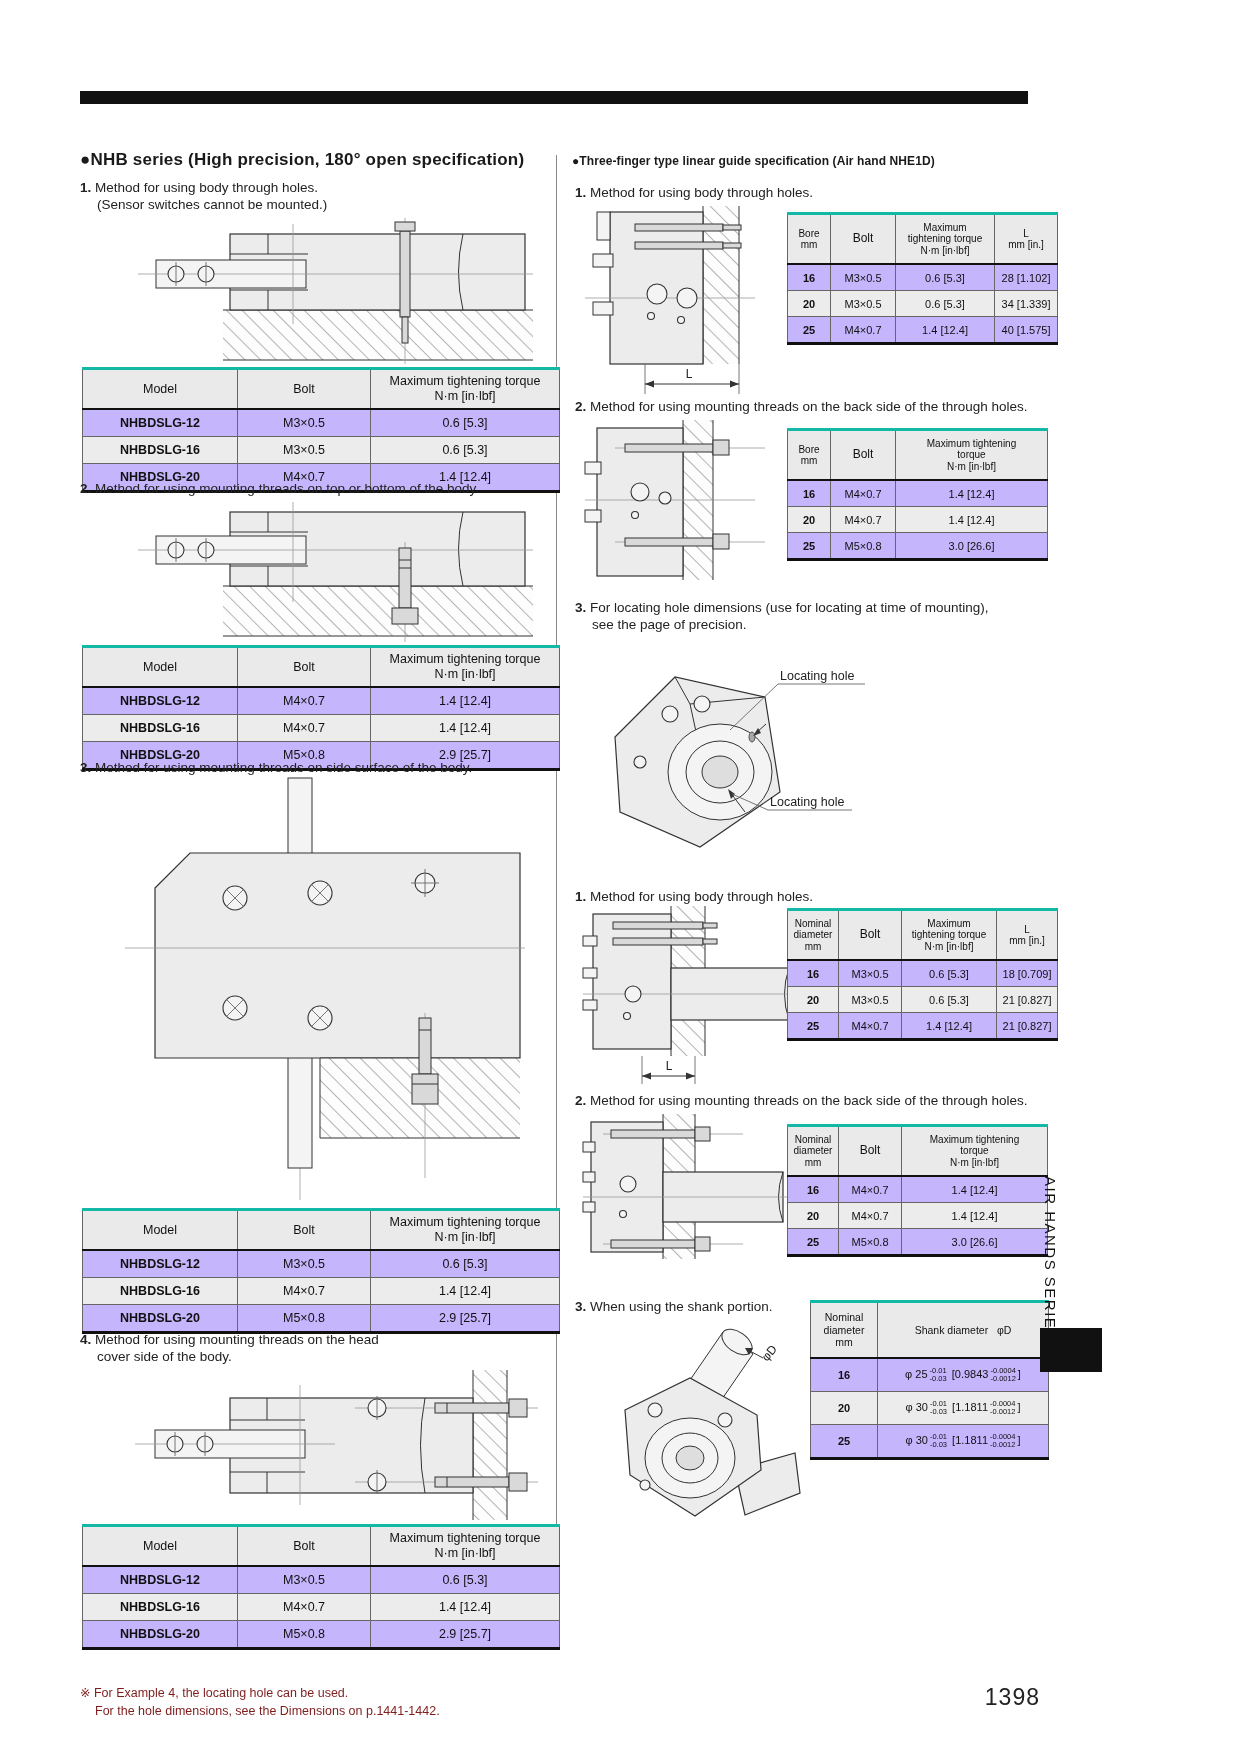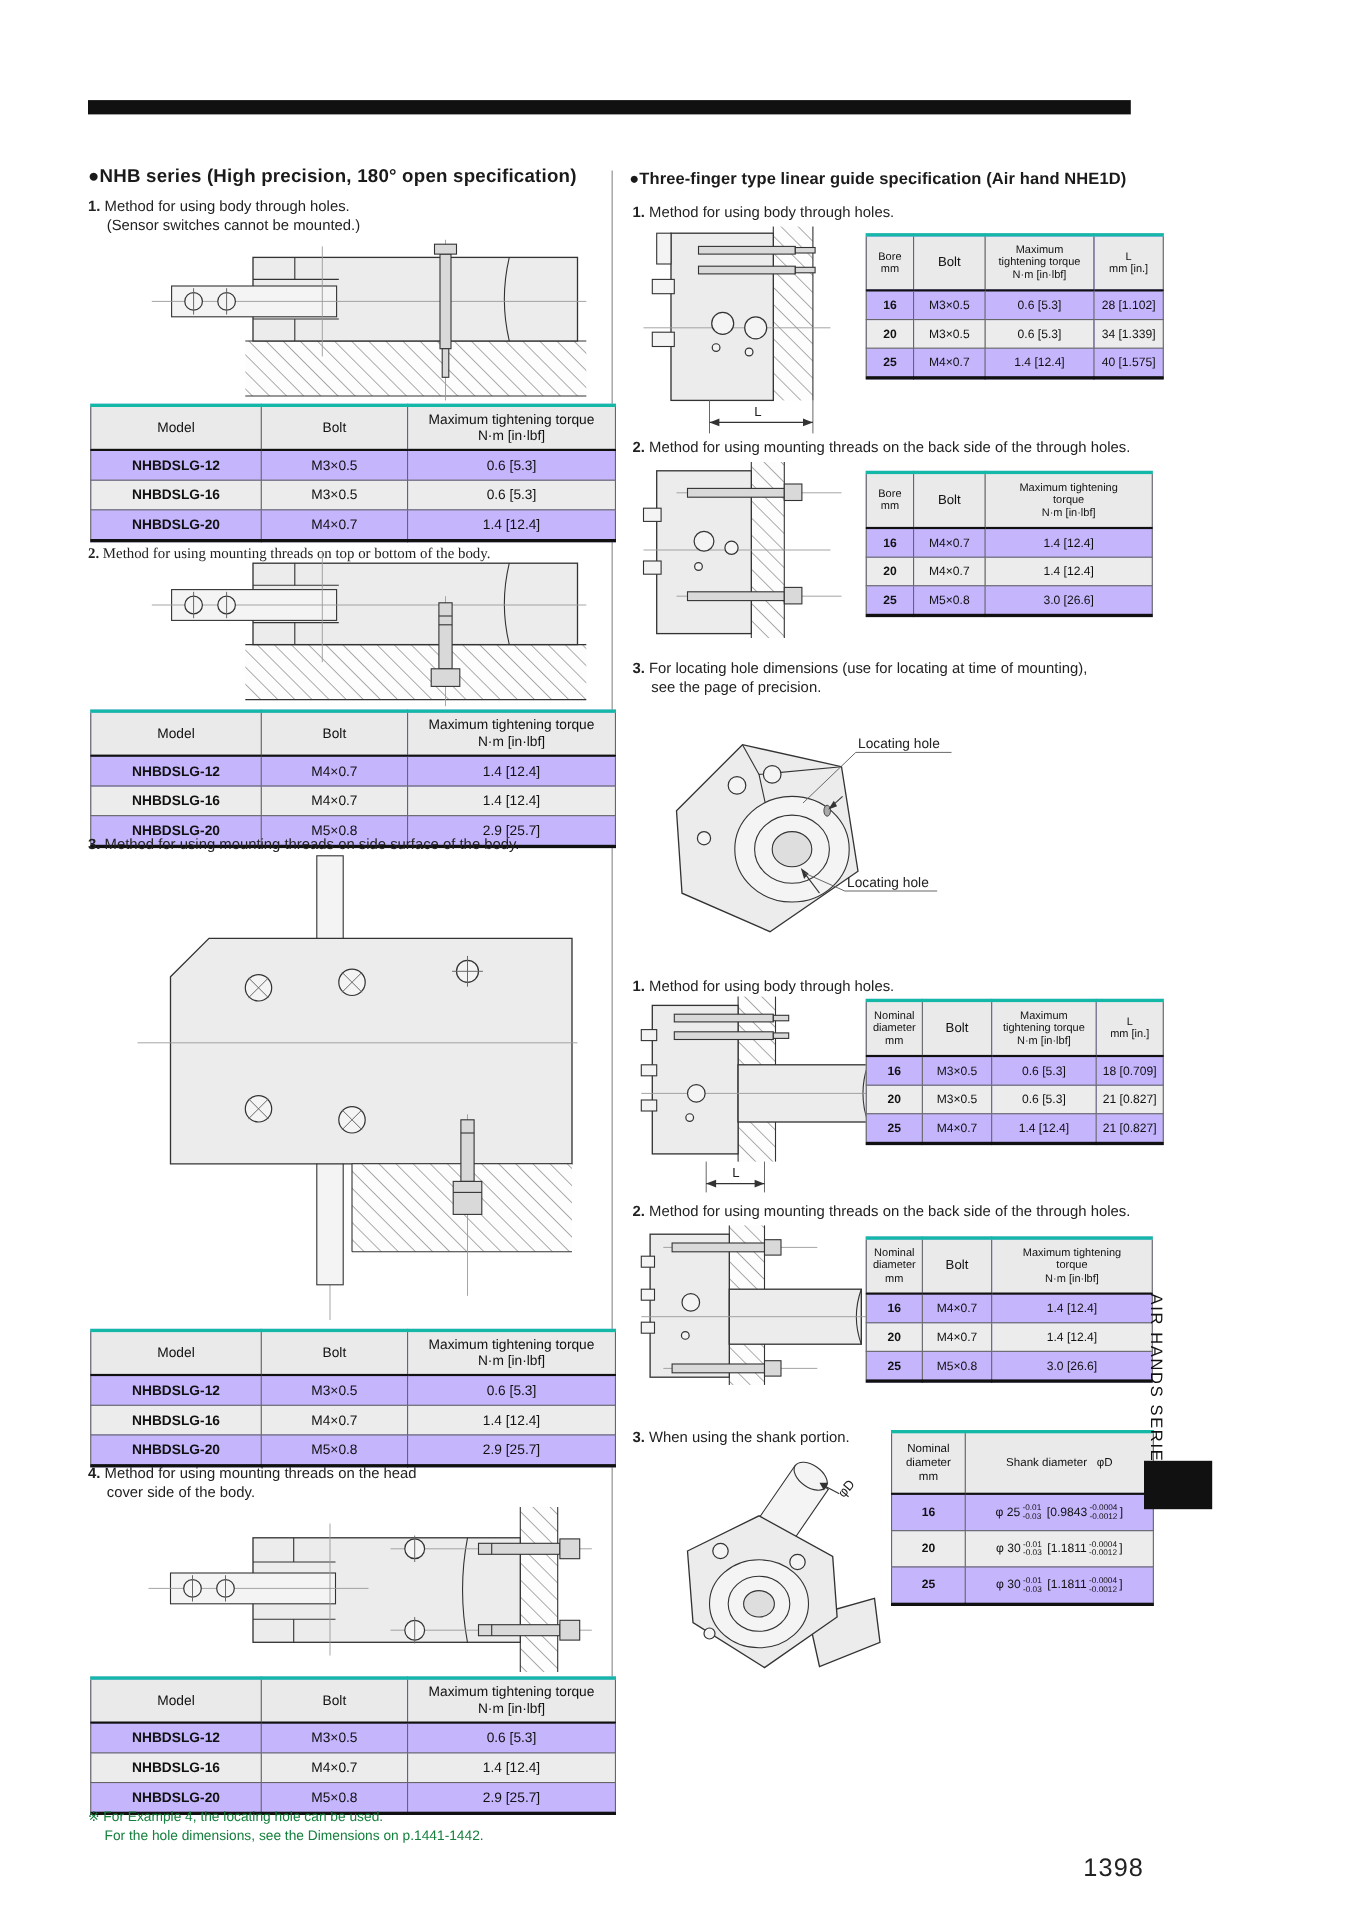--- a/index.html
+++ b/index.html
@@ -2,24 +2,24 @@
 <html><head>
 <meta charset="utf-8">
 <style>
   html,body{margin:0;padding:0;background:#fff;}
   .page{position:relative;width:1216px;height:1754px;background:#fff;overflow:hidden;
         font-family:"Liberation Sans","DejaVu Sans",sans-serif;color:#1a1a1a;}
   .abs{position:absolute;}
   .topbar{left:80px;top:91px;width:948px;height:13px;background:#111;}
   .colrule{left:556px;top:155px;width:1px;height:1372px;background:#888;}
   .h1{font-size:17px;font-weight:bold;letter-spacing:0.2px;white-space:nowrap;}
-  .h2{font-size:15px;font-weight:bold;letter-spacing:0.1px;white-space:nowrap;}
+  .h2{font-size:12px;font-weight:bold;letter-spacing:0.1px;white-space:nowrap;}
   .sectext{font-size:13.5px;color:#222;white-space:nowrap;}
   .sectext .num{font-weight:bold;}
-  .foot{font-size:12.5px;color:#15803d;line-height:1.45;}
+  .foot{font-size:12.5px;color:#7f1d1d;line-height:1.45;margin-top:42px;}
   .pagenum{font-size:23px;color:#222;letter-spacing:1px;text-align:right;}
   .sidetab{writing-mode:vertical-rl;font-size:15px;letter-spacing:1.5px;color:#111;white-space:nowrap;}
   .blacktab{background:#111;}
   
   table.cat{position:absolute;border-collapse:collapse;table-layout:fixed;background:#c4b5fd;
             border-top:3px solid #14b8a6;border-bottom:3px solid #111;}
   table.cat td{border:1px solid #666;text-align:center;vertical-align:middle;padding:1px 2px;color:#111;overflow:hidden;}
   table.cat tr.hd td{background:#eaeaea;border-bottom:2px solid #111;line-height:1.2;}
   table.cat tr.g td{background:#ececec;}
   table.cat td.m{font-weight:bold;}
@@ -117,21 +117,21 @@
       <td>0.6 [5.3]</td>
     </tr>
     <tr>
       <td class="m">NHBDSLG-20</td>
       <td>M4×0.7</td>
       <td>1.4 [12.4]</td>
     </tr>
   </tbody>
     </table>
 
-  <div class="abs sectext" style="left:80px;top:495px;font-family:Liberation Serif, serif;">
+  <div class="abs sectext" style="left:80px;top:481px;">
     <span class="num">2.</span>
     <span>Method for using mounting threads on top or bottom of the body.</span>
   </div>
 
   <div class="abs fig" style="left:118px;top:502px;">
     <svg width="420" height="140" viewBox="0 0 420 140">
       <rect x="105" y="84" width="310" height="50" fill="url(#hz)"></rect>
       <line x1="105" y1="84" x2="415" y2="84" class="ln"></line>
       <line x1="105" y1="134" x2="415" y2="134" class="ln"></line>
       <rect x="112" y="10" width="295" height="74" class="sh"></rect>

